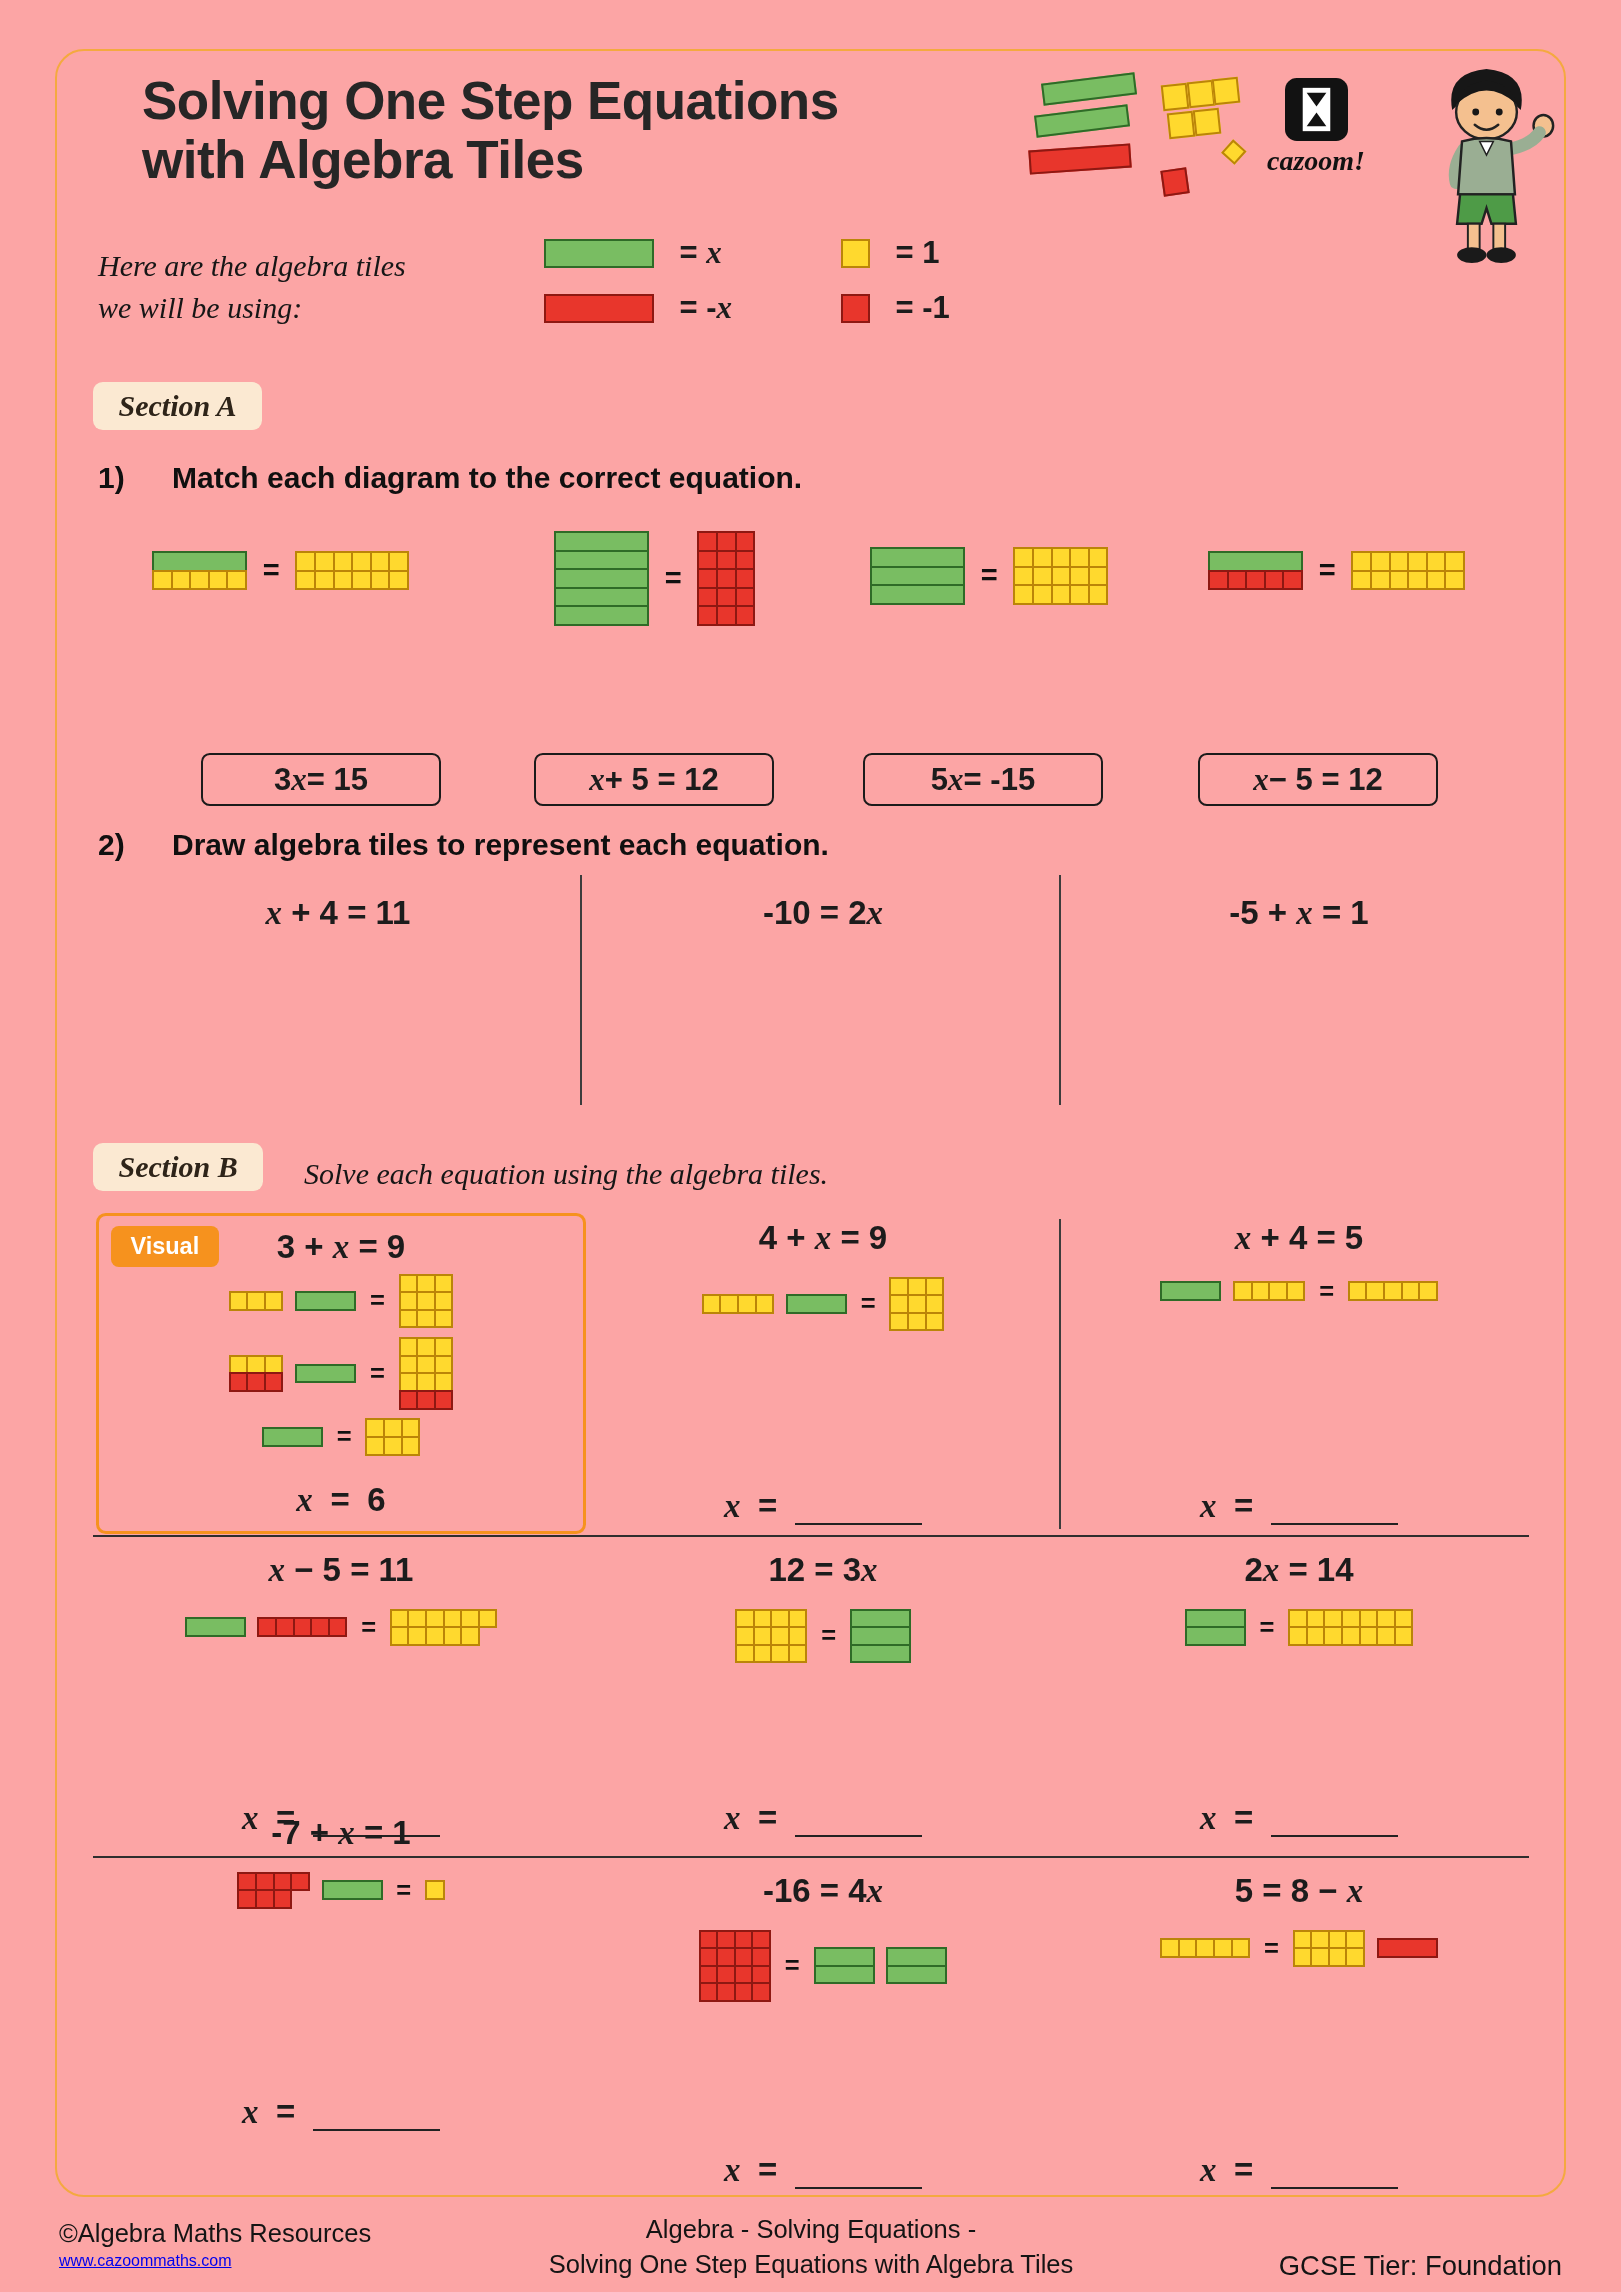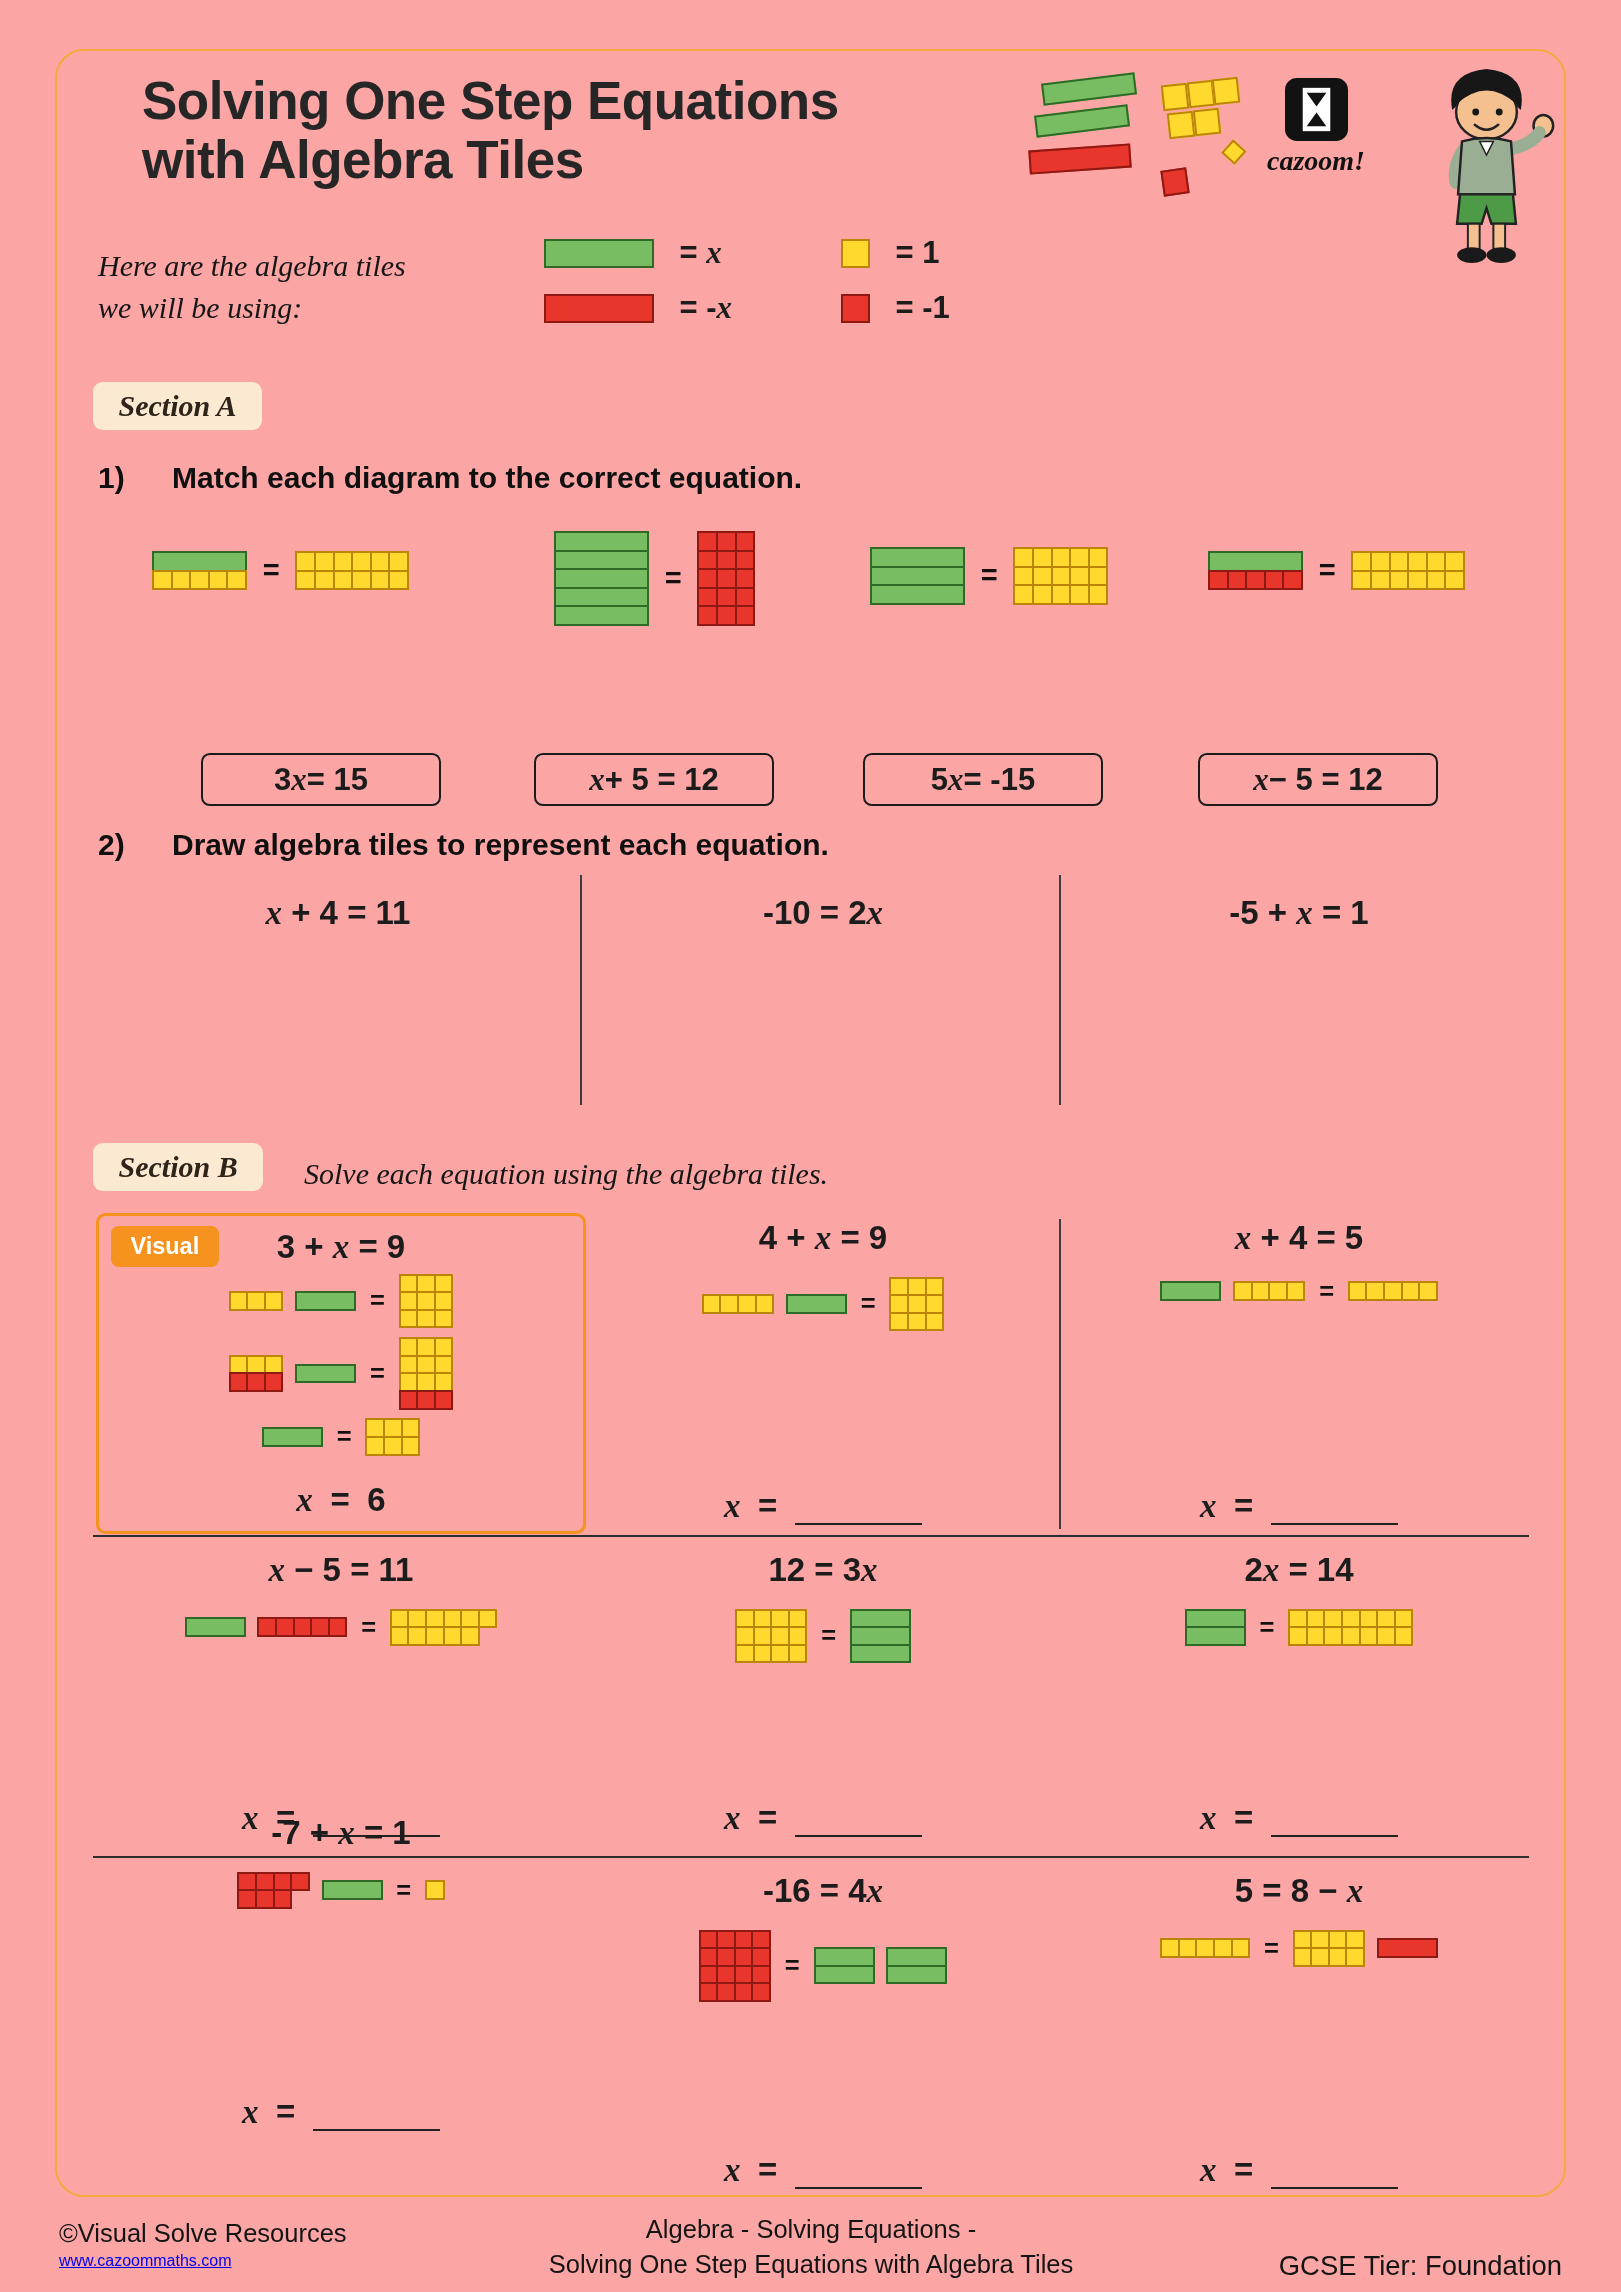--- a/index.html
+++ b/index.html
@@ -686,21 +686,21 @@
         </span>
         <span class="t-bar r"></span>
       </div>
     <div class="answer" style="margin-bottom:5.9px;">
       <span class="vx">x</span>
       <span>=</span>
       <span class="aline"></span>
     </div>
   </div>
 
-  <div class="abs foot" style="left:59px;top:2219px;">©Visual Solve Resources</div>
+  <div class="abs foot" style="left:59px;top:2219px;">©Algebra Maths Resources</div>
   <a class="abs" style="left:59px;top:2252px;" href="#">www.cazoommaths.com</a>
 
   <div class="abs foot" style="left:419px;top:2215px;width:784px;text-align:center;">
     <div>Algebra - Solving Equations -</div>
     <div style="margin-top:5.9px;">Solving One Step Equations with Algebra Tiles</div>
   </div>
 
   <div class="abs tier" style="left:1170px;top:2250px;width:392px;text-align:right;">GCSE Tier: Foundation</div>
 
 </div>

